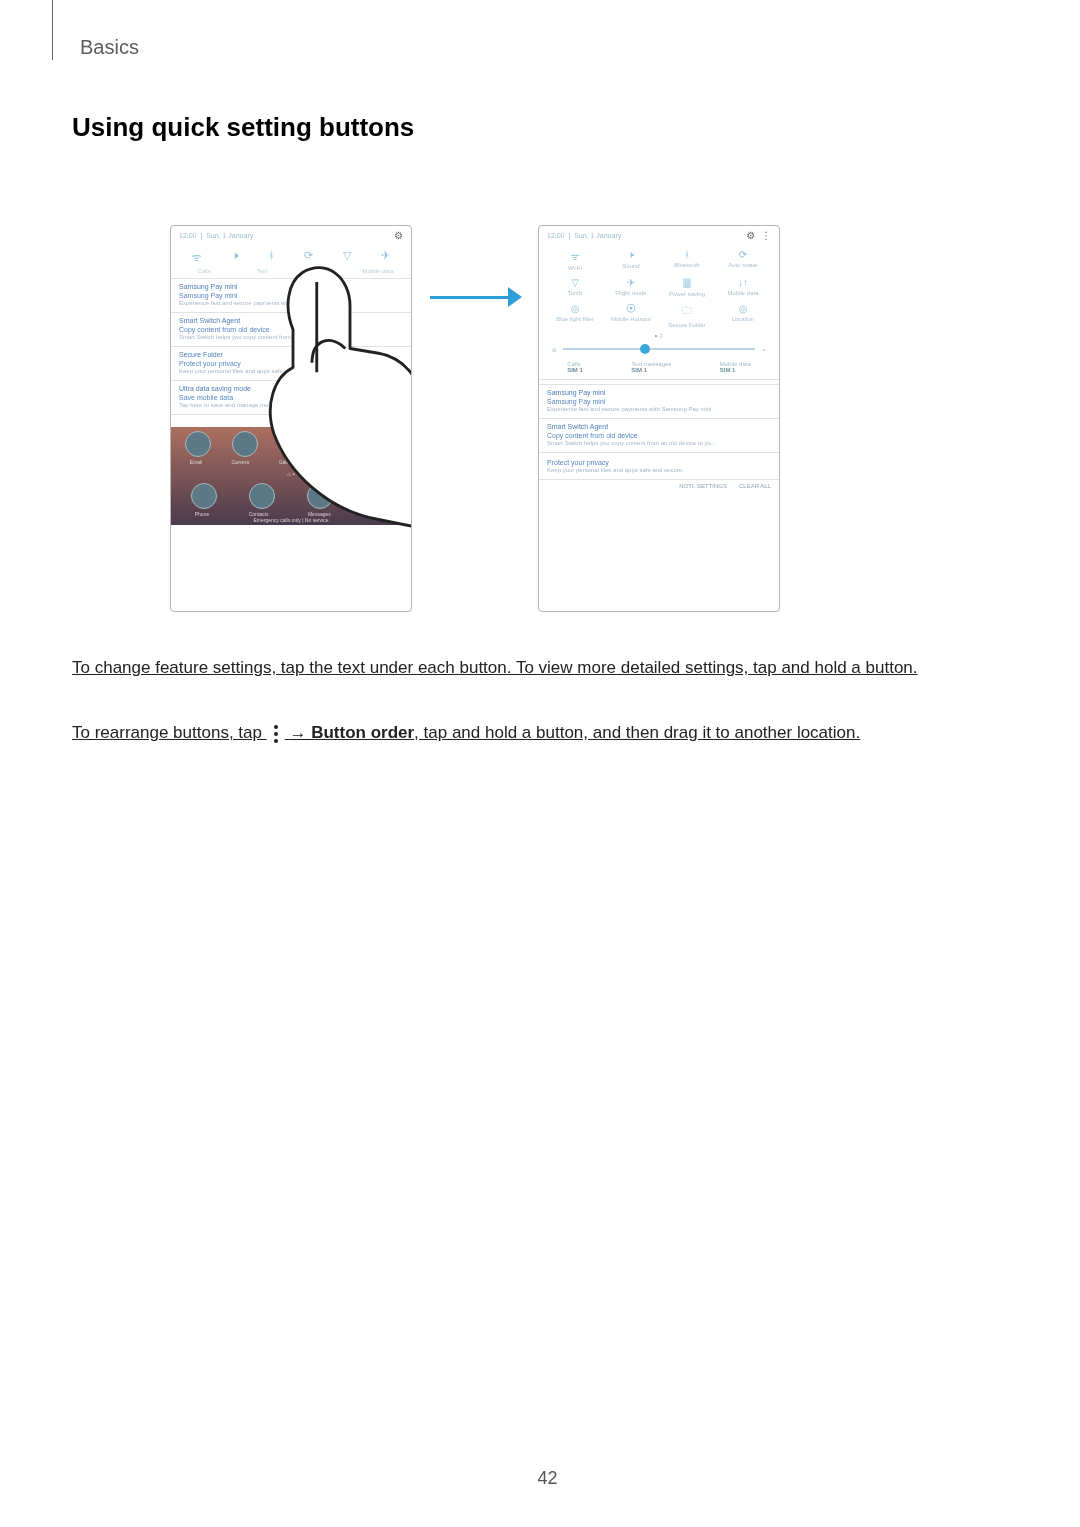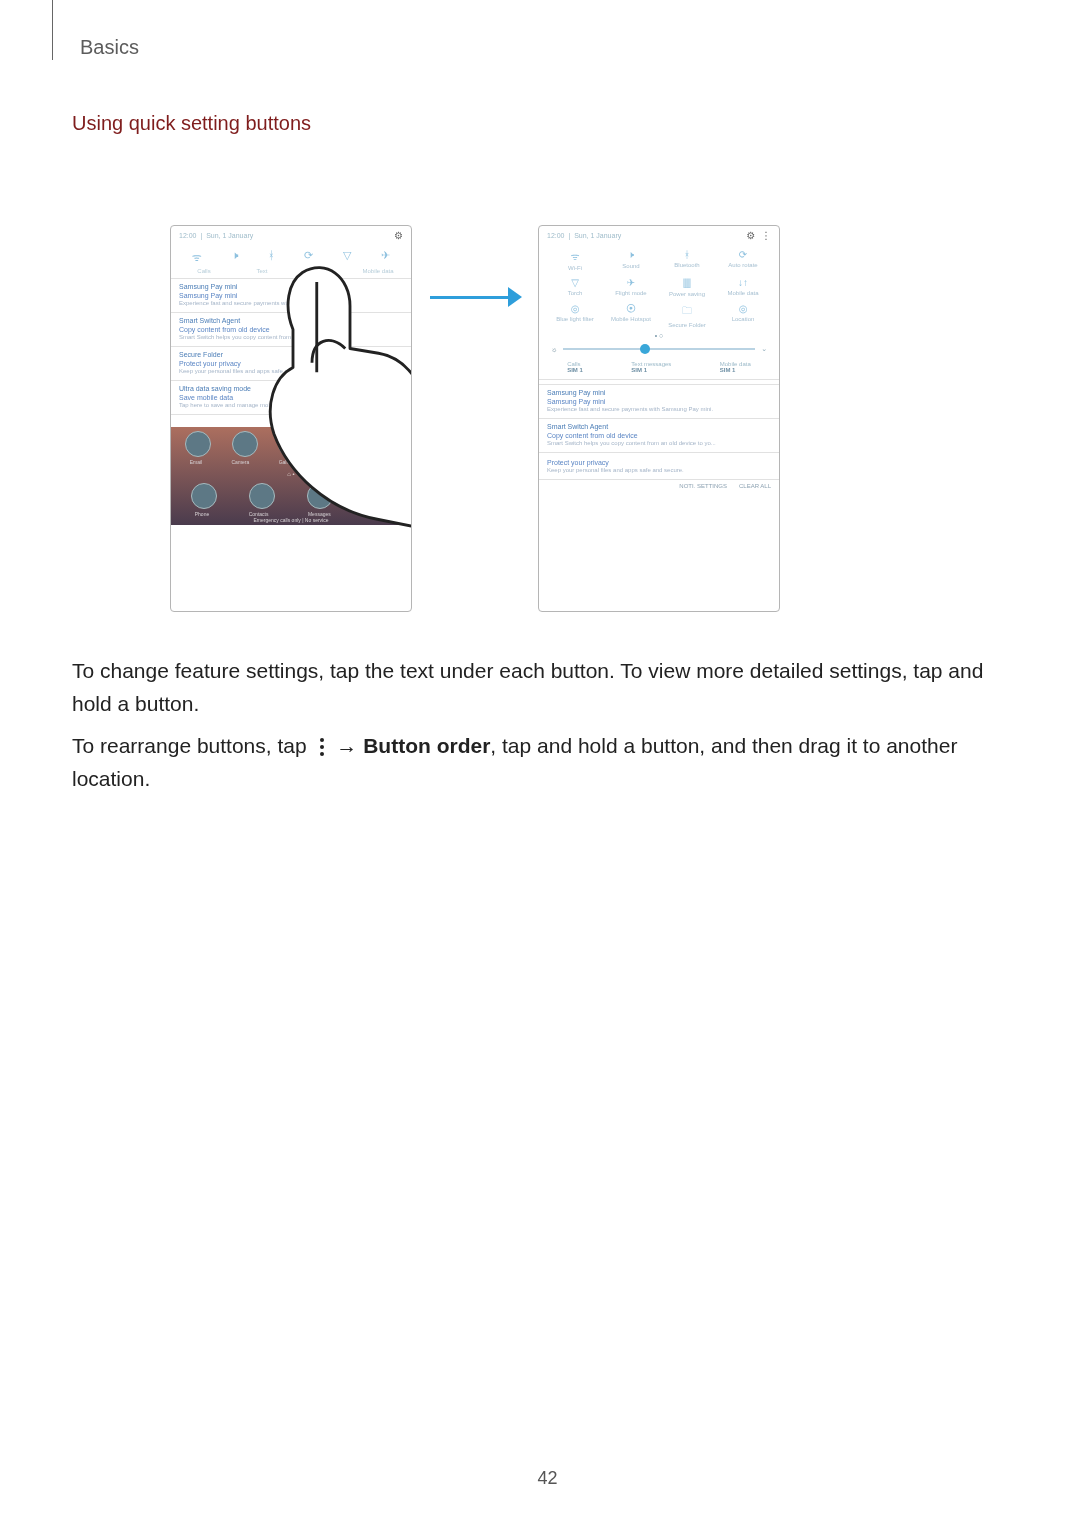--- a/index.html
+++ b/index.html
@@ -31,23 +31,23 @@
     top: 0;
     left: 52px;
     width: 1px;
     height: 60px;
     background: #666;
   }
   .heading {
     position: absolute;
     top: 112px;
     left: 72px;
-    font-size: 20px;
-    font-weight: 400;
-    color: #7f1d1d;
+    font-size: 26px;
+    font-weight: 700;
+    color: #000000;
   }
   .para1 {
     position: absolute;
     top: 150px;
     left: 72px;
     right: 72px;
     font-size: 21px;
     line-height: 1.5;
     color: #222;
   }
@@ -155,23 +155,23 @@
   .sim-row{display:flex;justify-content:space-around;font-size:6px;color:#9cbac9;padding:2px 4px;}
   
   .hand {
     position:absolute;
     left:65px; top:35px;
     width:190px;height:270px;
     pointer-events:none;
   }
   .hand svg { width:100%; height:100%; }
   
-  .para2, .para3 { font-size:21px; line-height:1.55; }
+  .para2, .para3 { font-size:17px; line-height:1.55;text-decoration:underline; }
   .para2 { position:absolute; top:655px; left:72px; right:72px;}
-  .para3 { position:absolute; top:720px; left:72px; right:72px;margin-top:10px;}
+  .para3 { position:absolute; top:720px; left:72px; right:72px;}
   .para3 .more-icon {
     display:inline-block; vertical-align:middle;
     width:14px; height:20px; position:relative; margin:0 2px;
   }
   .para3 .more-icon span{
     position:absolute; left:5px;
     width:4px;height:4px;border-radius:50%;background:#222;
   }
   .para3 .more-icon span:nth-child(1){top:1px;}
   .para3 .more-icon span:nth-child(2){top:8px;}

